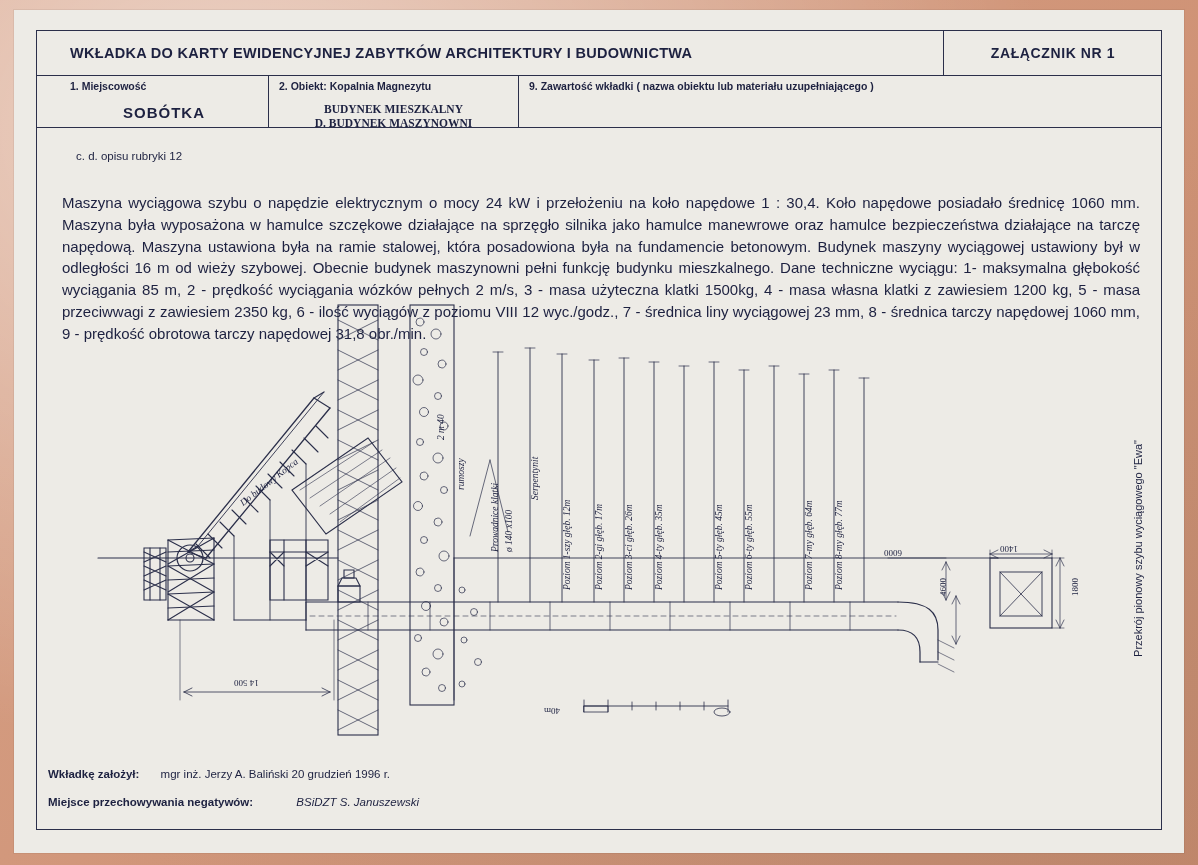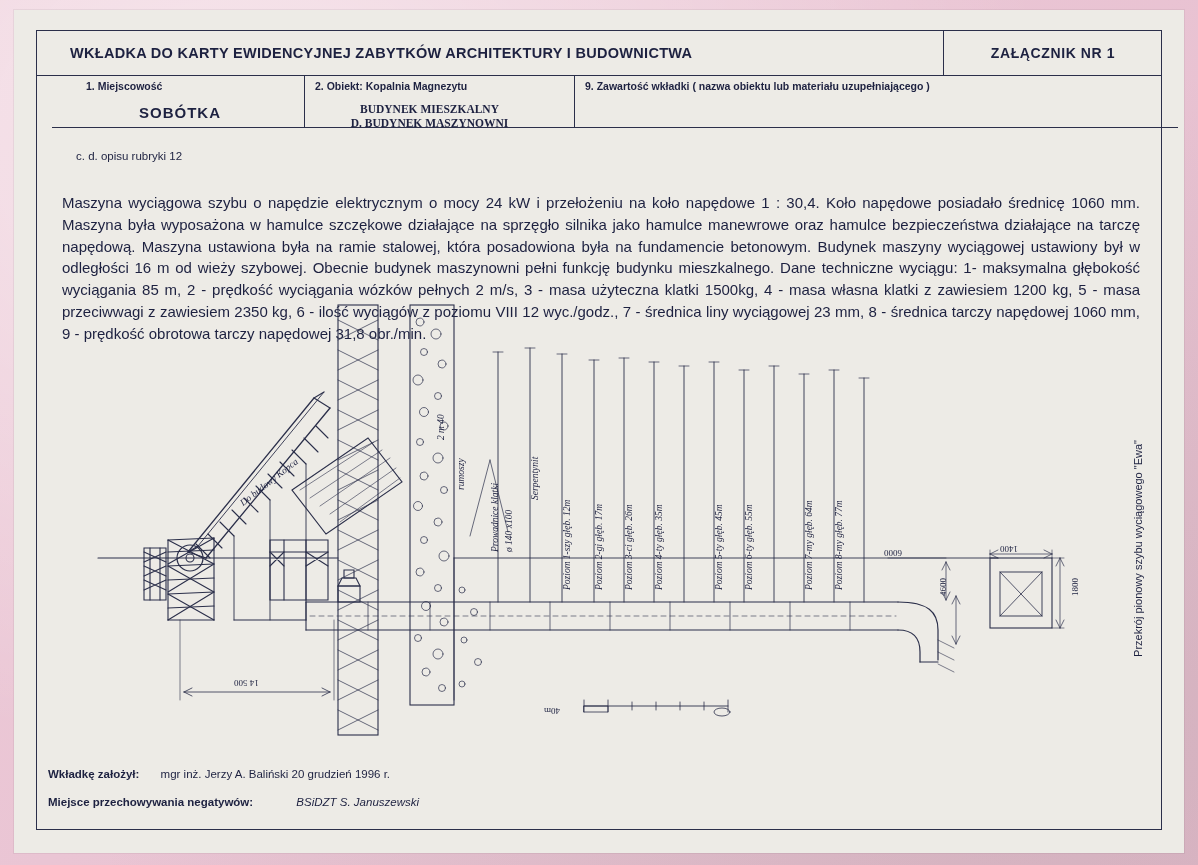--- a/index.html
+++ b/index.html
@@ -7,21 +7,21 @@
     padding: 0;
     background: #d9d9d9;
   }
   body {
     font-family: "Liberation Sans", sans-serif;
   }
   .page {
     position: relative;
     width: 1198px;
     height: 865px;
-    background: #f9a8d4;
+    background: #c2410c;
     overflow: hidden;
   }
   
   .page::before {
     content: "";
     position: absolute;
     inset: 0;
     background:
       radial-gradient(ellipse at 20% 15%, rgba(255,255,255,0.55), rgba(255,255,255,0) 60%),
       radial-gradient(ellipse at 85% 85%, rgba(120,120,110,0.18), rgba(255,255,255,0) 65%),
@@ -78,28 +78,27 @@
     width: 218px;
     text-align: center;
     font-size: 14px;
     font-weight: bold;
     letter-spacing: 0.6px;
     color: #1d2140;
   }
 
   .hdr-cells {
     position: absolute;
-    left: 38px;
+    left: 22px;
     top: 66px;
     width: 1126px;
     height: 52px;
     border-bottom: 1.4px solid #2b2f4a;
     box-sizing: border-box;
     display: flex;
-    gap: 20px;
   }
   .cell {
     box-sizing: border-box;
     padding: 4px 10px 0 10px;
     position: relative;
   }
   .cell + .cell { border-left: 1.4px solid #2b2f4a; }
   .cell-1 { width: 232px; padding-left: 34px; }
   .cell-2 { width: 250px; }
   .cell-3 { flex: 1; }

